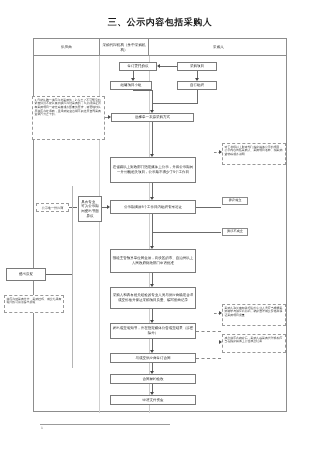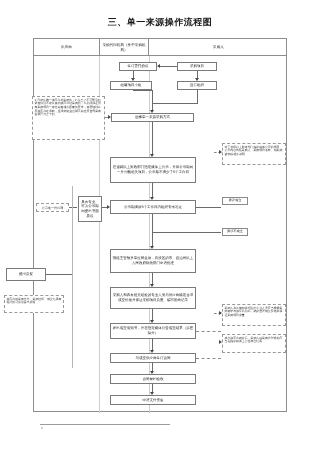--- a/index.html
+++ b/index.html
@@ -38,21 +38,21 @@
   .ar-d{border-left:2px solid transparent;border-right:2px solid transparent;border-top:3px solid #4a4a4a;}
   .ar-r{border-top:2px solid transparent;border-bottom:2px solid transparent;border-left:3px solid #4a4a4a;}
   .ar-l{border-top:2px solid transparent;border-bottom:2px solid transparent;border-right:3px solid #4a4a4a;}
   .foot{position:absolute;left:40px;top:424px;width:130px;border-top:1px solid #9b9b9b;height:0;}
   .footnum{position:absolute;left:41px;top:426px;font-size:3px;color:#555;}
   .grp{position:absolute;border:1px solid #b5b5b5;box-sizing:border-box;}
 </style>
 </head>
 <body>
 
-<div class="title">三、单一来源操作流程图</div>
+<div class="title">三、公示内容包括采购人</div>
 
 <div class="frame">
 
   <div class="hdr">
     <div class="hcell hc1">供应商</div>
     <div class="hcell hc2">采购代理机构（集中采购机构）</div>
     <div class="hcell hc3">采购人</div>
   </div>
 
   <div class="vline v1"></div>

